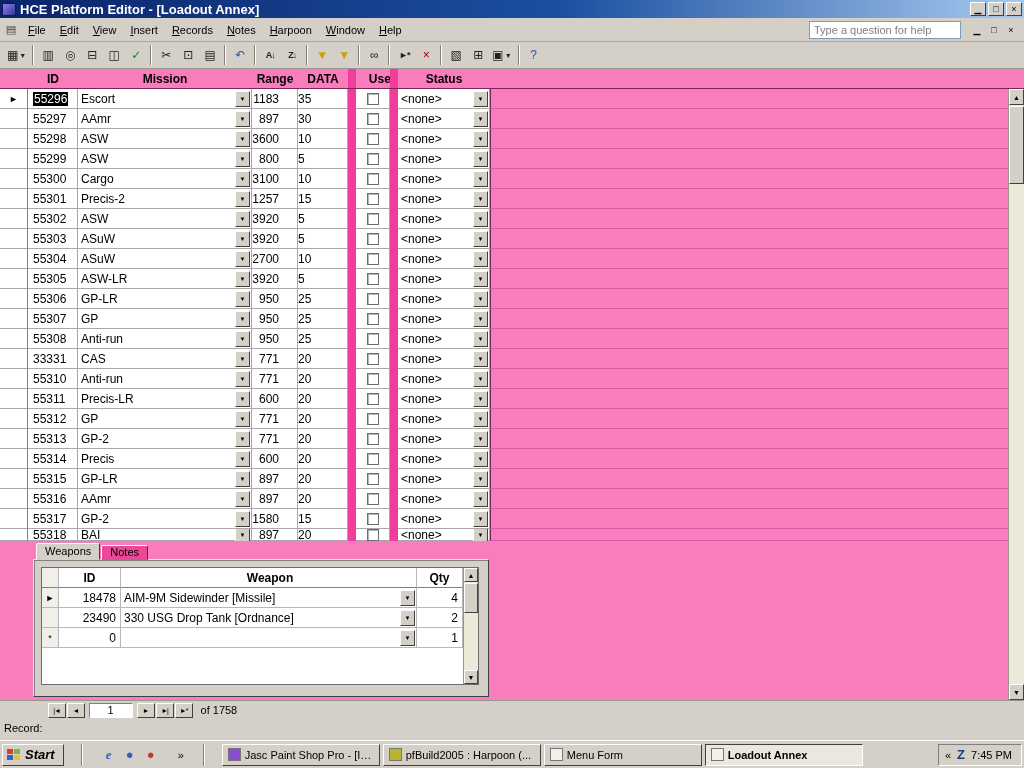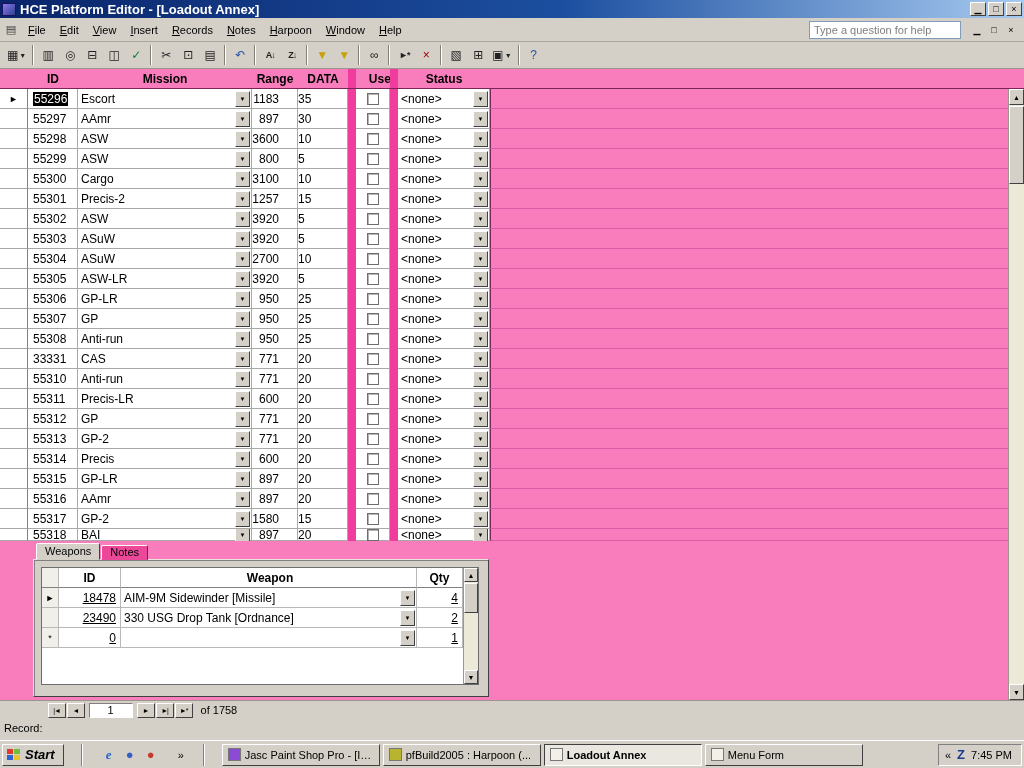--- a/index.html
+++ b/index.html
@@ -81,21 +81,21 @@
   .tab.inactive{height:15px;background:#ec4899;}
   .panel{position:absolute;left:0;top:16px;right:0;bottom:0;background:var(--gray);
     border:1px solid;border-color:#e8e5de var(--dk) var(--dk) #e8e5de;box-shadow:inset 1px 1px 0 var(--sh);}
   .sgrid{position:absolute;left:7px;top:7px;right:9px;bottom:11px;background:#fff;border:1px solid #6d6d6d;
     padding-right:15px;display:flex;flex-direction:column;}
   .srow{display:flex;height:20px;flex:none;}
   .sc{border-right:1px solid #b8b8b8;border-bottom:1px solid #b8b8b8;display:flex;align-items:center;font-size:12px;background:#fff;}
   .shead .sc{font-weight:bold;justify-content:center;border-bottom:1px solid #808080;}
   .s-sel{width:17px;justify-content:center;background:#f0efe9;font-size:9px;}
   .s-id{width:62px;}
-  .numcell{justify-content:flex-end;padding-right:4px;text-decoration:underline;}
+  .numcell{justify-content:flex-end;padding-right:4px;}
   .s-weapon{flex:1;padding-left:3px;}
   .s-qty{width:46px;}
   .sempty{flex:1;background:#fff;}
   .svscroll{position:absolute;top:0;right:0;bottom:0;width:15px;background:#ece9d8;border-left:1px solid #9a968e;display:flex;flex-direction:column;}
   .svscroll .sb-btn{height:14px;}
   .svscroll .sb-thumb{height:30px;}
 
   
   .recnav{position:absolute;top:700px;left:0;width:1024px;height:19px;background:var(--gray);border-top:1px solid #9a968e;
     display:flex;align-items:center;padding:1px 4px;gap:1px;font-size:11px;}
@@ -1023,27 +1023,27 @@
     <div class="tb-groove"></div>
     <div class="tasks" id="tasks">
         <div class="task">
           <span class="task-ic" style="background: rgb(140, 75, 212);"></span>
           <span class="task-label">Jasc Paint Shop Pro - [Im...</span>
         </div>
         <div class="task">
           <span class="task-ic" style="background: rgb(184, 180, 48);"></span>
           <span class="task-label">pfBuild2005 : Harpoon (...</span>
         </div>
+        <div class="task">
+          <span class="task-ic" style="background: rgb(242, 240, 232);"></span>
+          <span class="task-label">Menu Form</span>
+        </div>
         <div class="task active">
           <span class="task-ic" style="background: rgb(242, 240, 232);"></span>
           <span class="task-label">Loadout Annex</span>
-        </div>
-        <div class="task">
-          <span class="task-ic" style="background: rgb(242, 240, 232);"></span>
-          <span class="task-label">Menu Form</span>
         </div>
       </div>
     <div class="tray">
       <span class="tray-chev">«</span>
       <span class="tray-ic">Z</span>
       <span class="clock">7:45 PM</span>
     </div>
   </div>
 
 </div>

